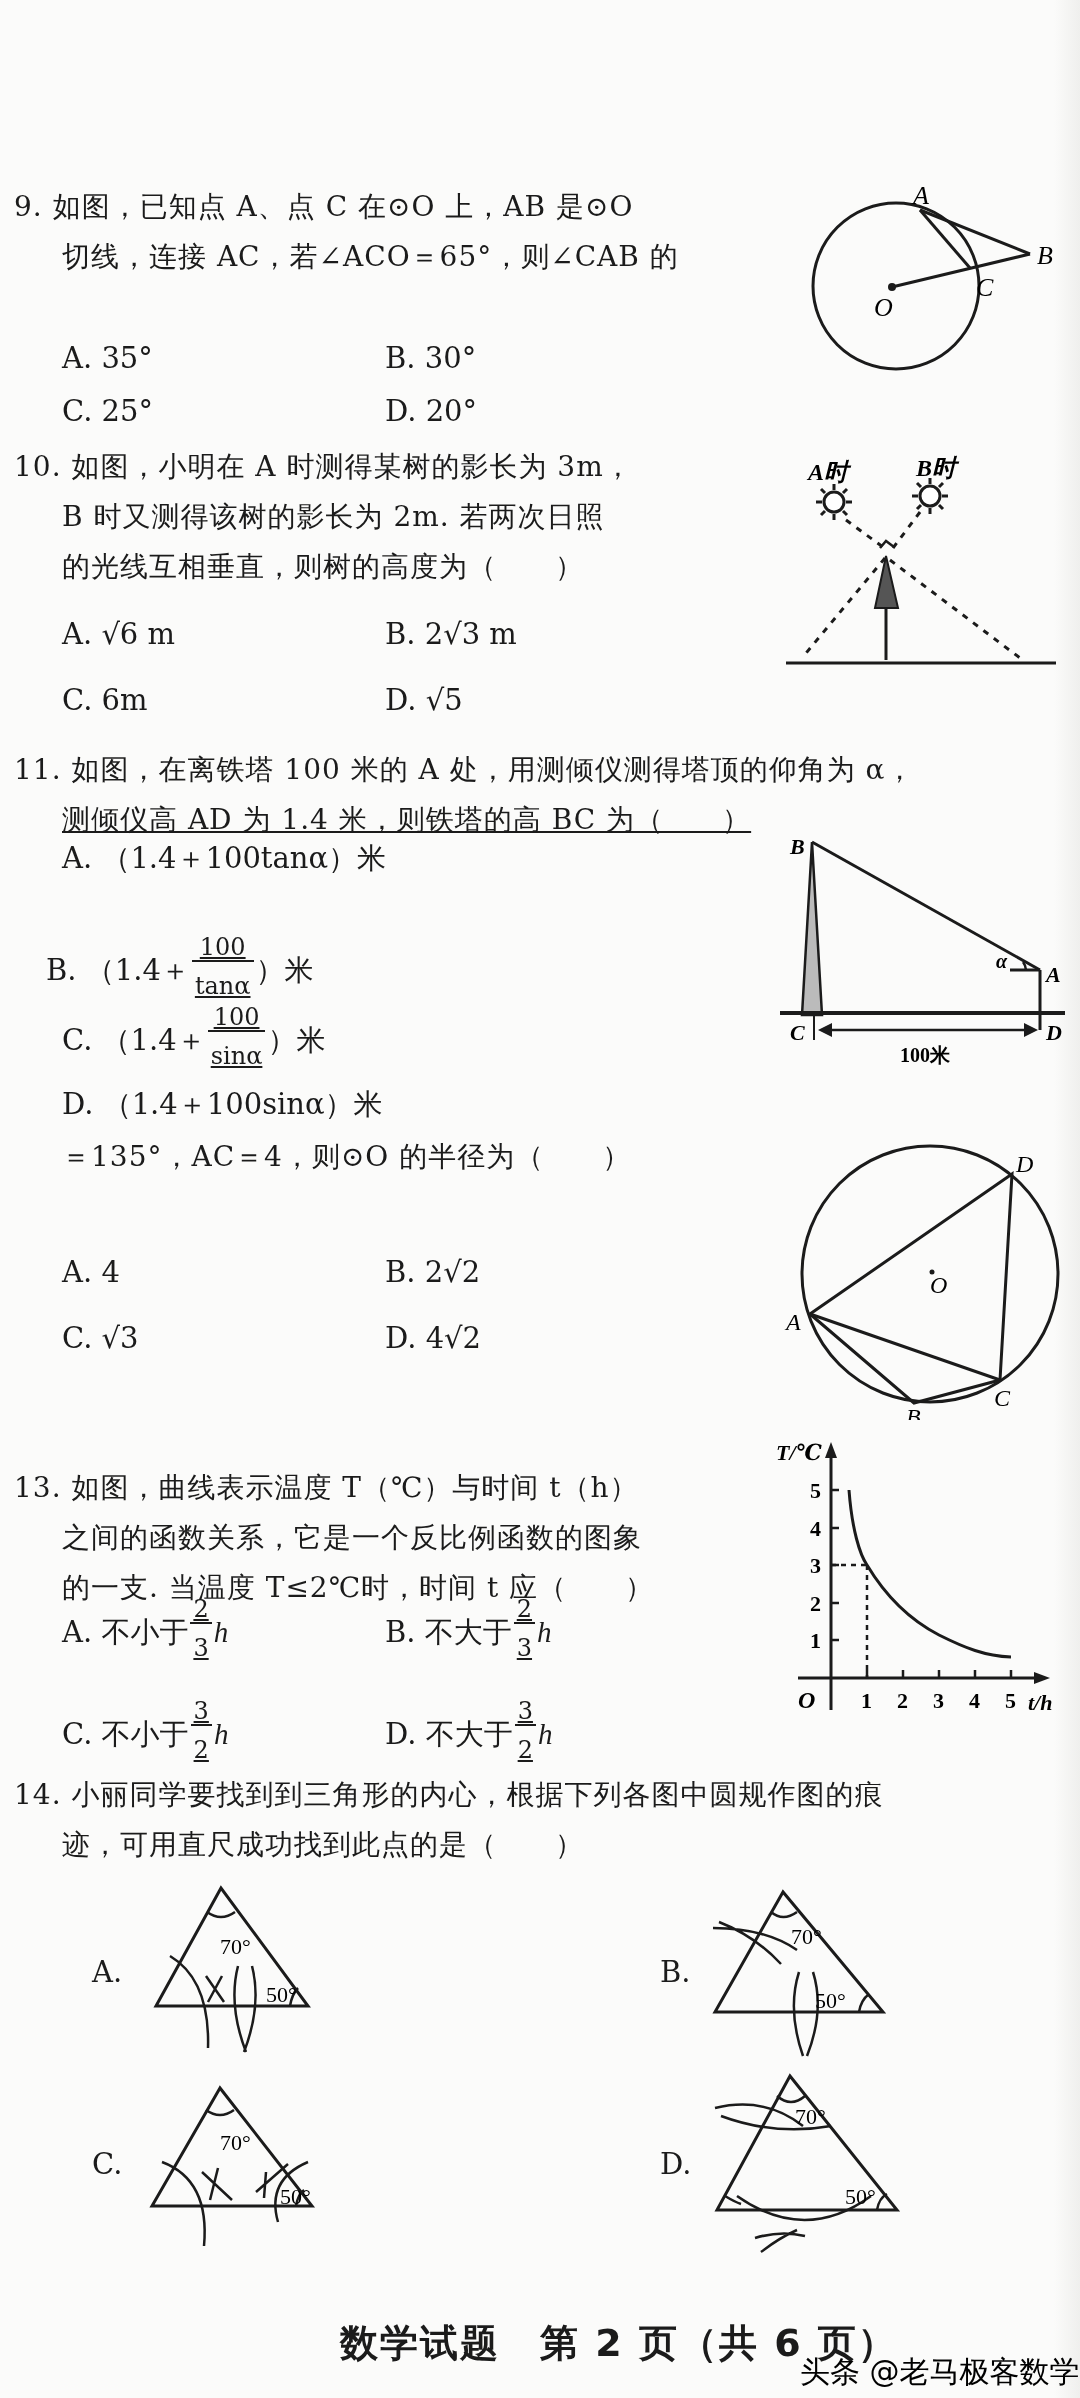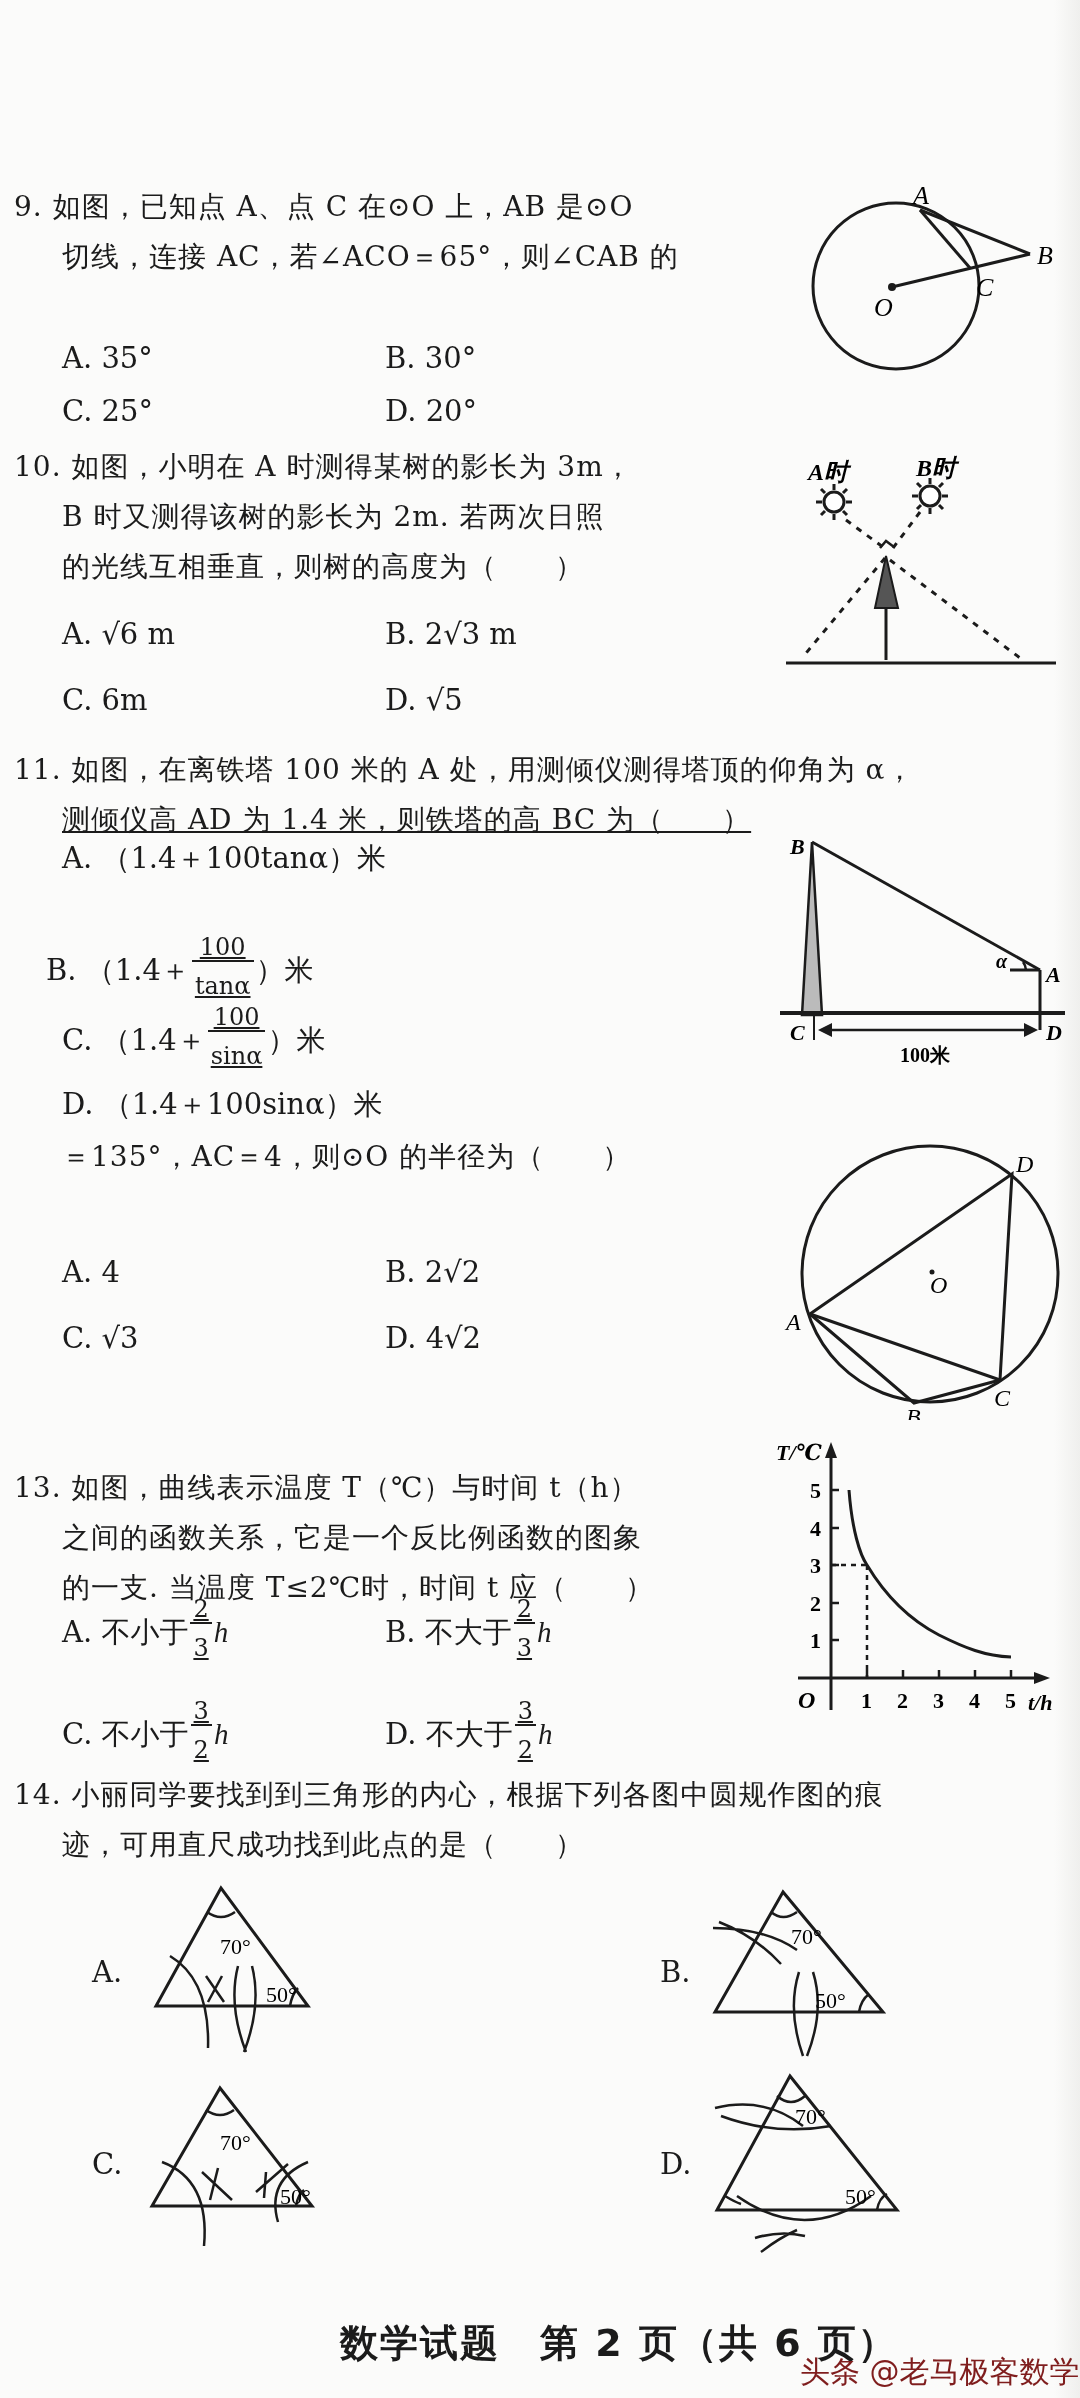--- a/index.html
+++ b/index.html
@@ -11,21 +11,21 @@
   }
   .abs { position:absolute; }
   .q-text { font-size:28px; line-height:50px; letter-spacing:1px; }
   .opt { font-size:29px; line-height:44px; white-space:nowrap; }
   .it { font-style:italic; font-family:"Liberation Serif","DejaVu Serif",serif; }
   .frac { display:inline-block; vertical-align:middle; text-align:center; font-size:24px; line-height:26px; margin:0 2px;text-decoration:underline; }
   .frac .num { display:block; border-bottom:2px solid #1b1b1b; padding:0 3px; }
   .frac .den { display:block; padding:11px 3px; }
   svg text { font-family:"Liberation Serif","DejaVu Serif",serif; }
   .footer { font-size:38px; font-weight:bold; font-family:"DejaVu Sans","Liberation Sans",sans-serif; letter-spacing:2px; }
-  .watermark { font-size:30px; color:#7f1d1d; font-family:"DejaVu Sans","Liberation Sans",sans-serif; }
+  .watermark { font-size:30px; color:#000000; font-family:"DejaVu Sans","Liberation Sans",sans-serif; }
   .edge { position:absolute; right:0; top:0; width:26px; height:2398px; background:linear-gradient(to right,#fbfbfa,#efefed); }
 </style>
 </head>
 <body>
 
 <div class="edge"></div>
 
 <div class="abs q-text" style="left:14px; top:182px;">
   <div><span>9.</span> <span>如图，已知点 A、点 C 在⊙O 上，AB 是⊙O</span></div>
   <div style="padding-left:48px;">切线，连接 AC，若∠ACO＝65°，则∠CAB 的</div>

